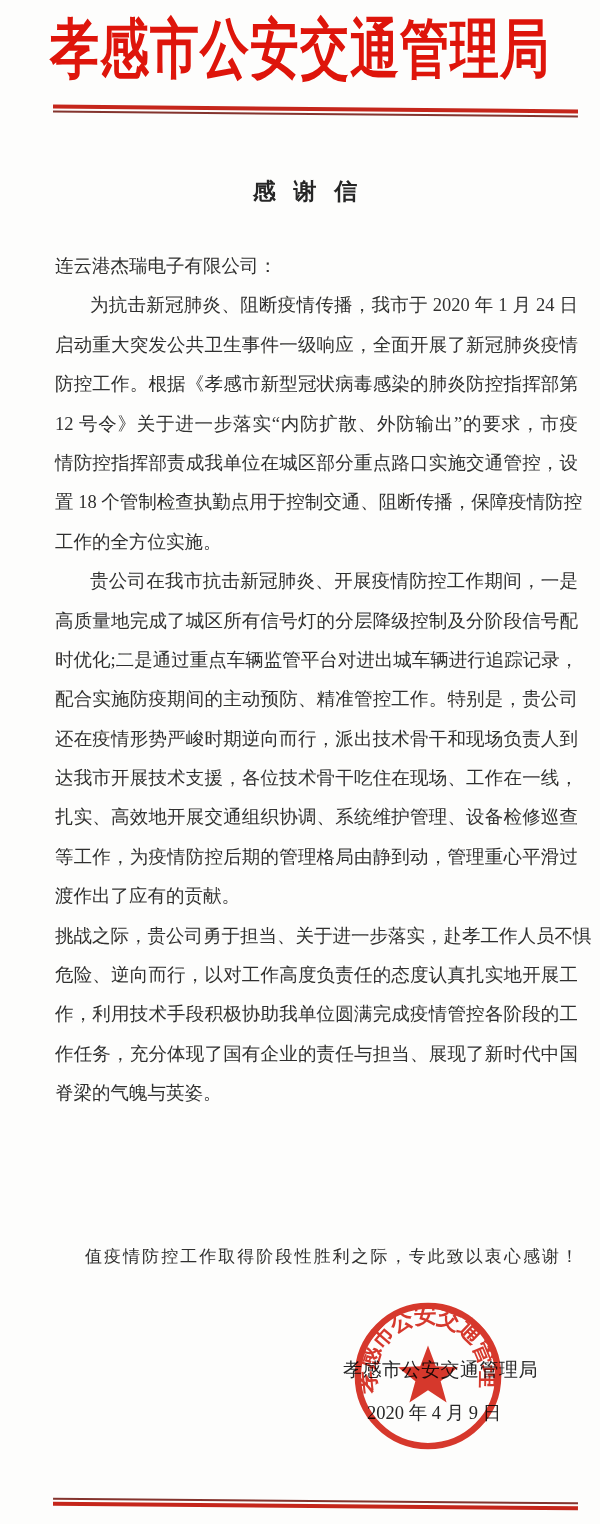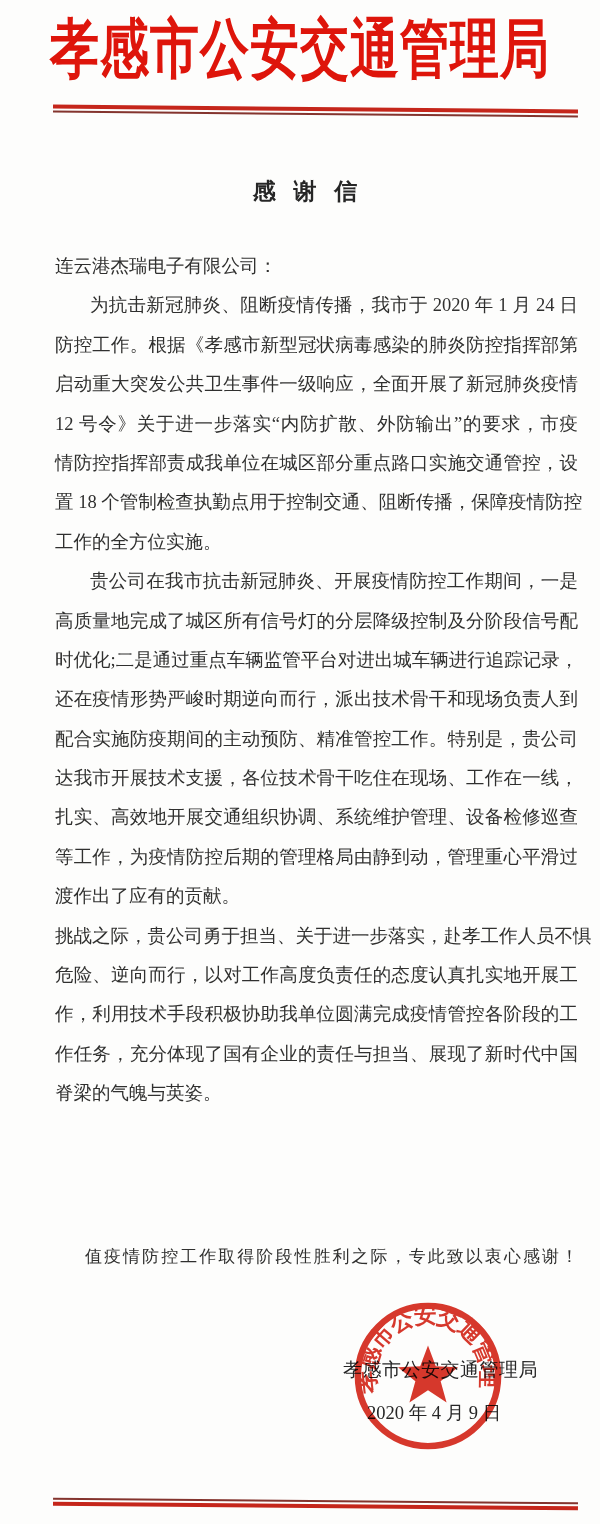--- a/index.html
+++ b/index.html
@@ -78,31 +78,31 @@
     <div class="thick"></div>
     <div class="thin"></div>
   </div>
 
   <div class="letter-title">感  谢  信</div>
 
   <div class="body-block">
     <div class="line recipient">连云港杰瑞电子有限公司：</div>
 
   <div class="line ind">为抗击新冠肺炎、阻断疫情传播，我市于 2020 年 1 月 24 日</div>
+      <div class="line">启动重大突发公共卫生事件一级响应，全面开展了新冠肺炎疫情</div>
       <div class="line">防控工作。根据《孝感市新型冠状病毒感染的肺炎防控指挥部第</div>
-      <div class="line">启动重大突发公共卫生事件一级响应，全面开展了新冠肺炎疫情</div>
       <div class="line">12 号令》关于进一步落实“内防扩散、外防输出”的要求，市疫</div>
       <div class="line">情防控指挥部责成我单位在城区部分重点路口实施交通管控，设</div>
       <div class="line">置 18 个管制检查执勤点用于控制交通、阻断传播，保障疫情防控</div>
       <div class="line end">工作的全方位实施。</div>
       <div class="line ind">贵公司在我市抗击新冠肺炎、开展疫情防控工作期间，一是</div>
       <div class="line">高质量地完成了城区所有信号灯的分层降级控制及分阶段信号配</div>
       <div class="line">时优化;二是通过重点车辆监管平台对进出城车辆进行追踪记录，</div>
+      <div class="line">配合实施防疫期间的主动预防、精准管控工作。特别是，贵公司</div>
       <div class="line">还在疫情形势严峻时期逆向而行，派出技术骨干和现场负责人到</div>
-      <div class="line">配合实施防疫期间的主动预防、精准管控工作。特别是，贵公司</div>
       <div class="line">达我市开展技术支援，各位技术骨干吃住在现场、工作在一线，</div>
       <div class="line">扎实、高效地开展交通组织协调、系统维护管理、设备检修巡查</div>
       <div class="line">等工作，为疫情防控后期的管理格局由静到动，管理重心平滑过</div>
       <div class="line end">渡作出了应有的贡献。</div>
       <div class="line">挑战之际，贵公司勇于担当、关于进一步落实，赴孝工作人员不惧</div>
       <div class="line">危险、逆向而行，以对工作高度负责任的态度认真扎实地开展工</div>
       <div class="line">作，利用技术手段积极协助我单位圆满完成疫情管控各阶段的工</div>
       <div class="line">作任务，充分体现了国有企业的责任与担当、展现了新时代中国</div>
       <div class="line end">脊梁的气魄与英姿。</div>
     </div>

